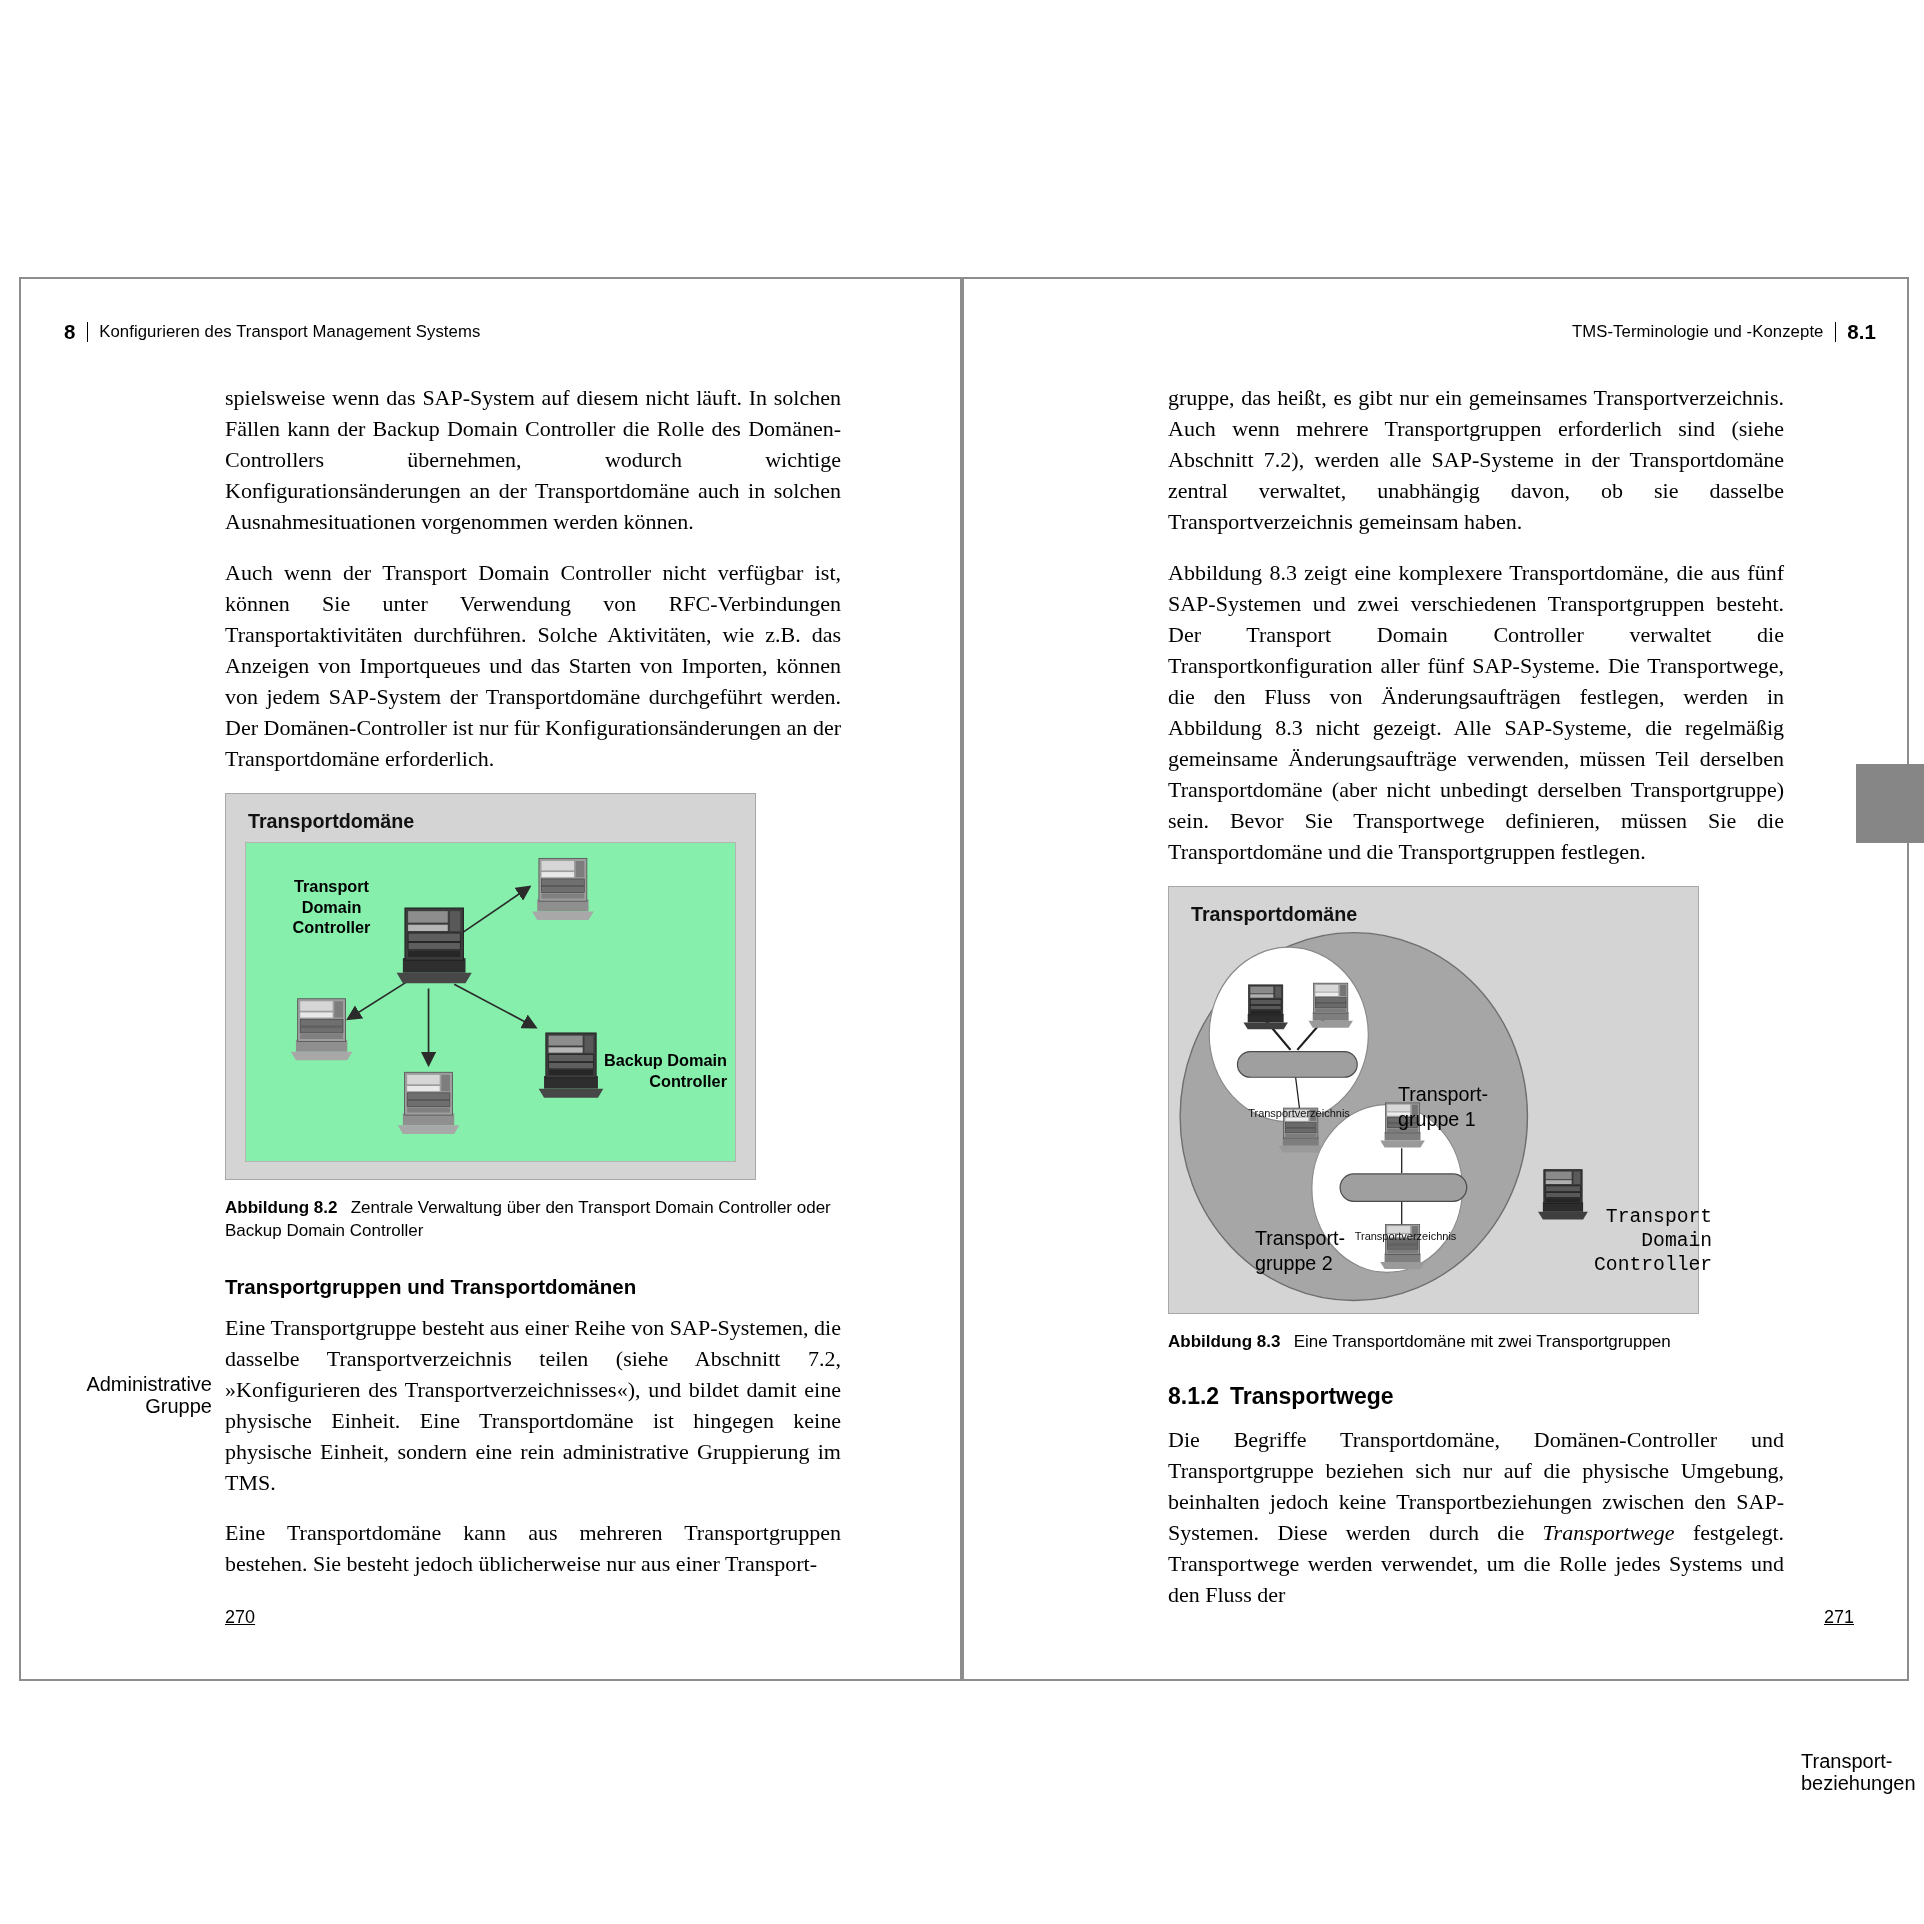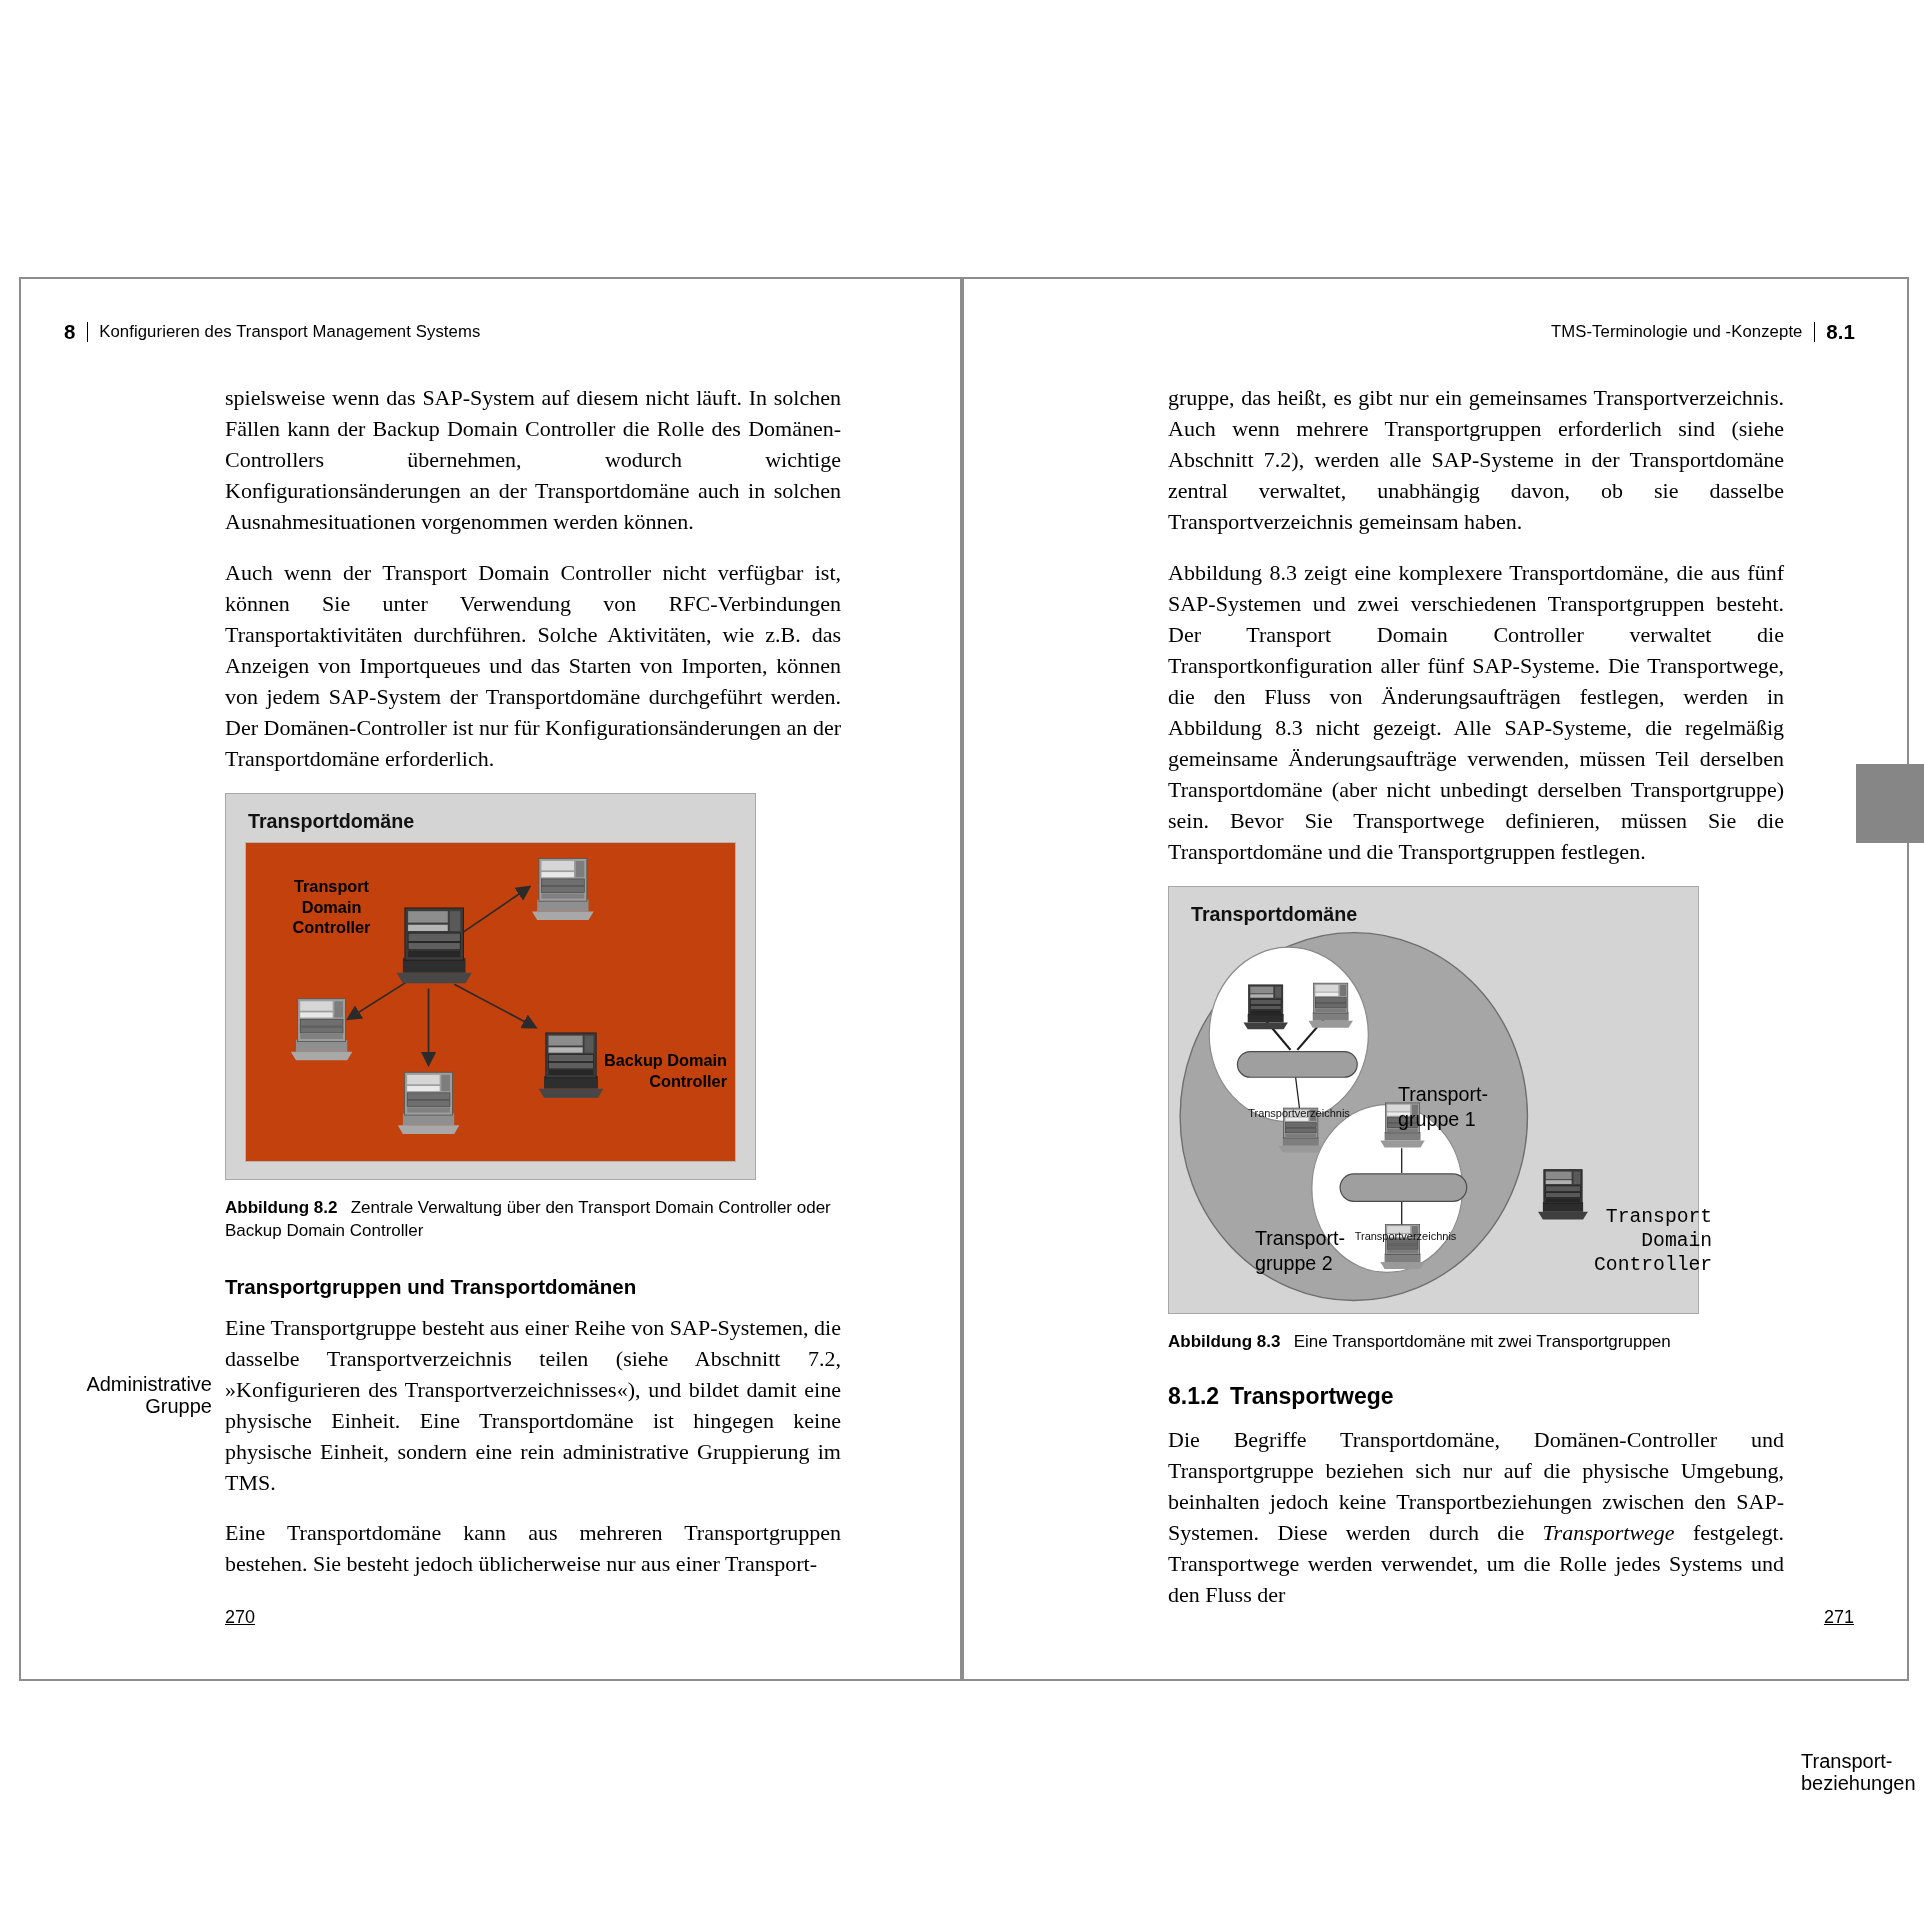--- a/index.html
+++ b/index.html
@@ -34,21 +34,21 @@
     font-family:"Liberation Sans", sans-serif;
     font-size:16.7px;
     color:#000;
     letter-spacing:0.1px;
     white-space:nowrap;
     display:flex;
     align-items:center;
     gap:11px;
   }
   .runhead.l{ left:43px; }
-  .runhead.r{ right:52px;align-items:center; }
+  .runhead.r{ right:31px;align-items:center; }
   .runhead .chapnum{ font-weight:bold; font-size:20.5px; }
   .runhead .bar{
     display:inline-block;
     width:1.7px;height:20.5px;background:#000;
   }
   .runhead .rtxt{ font-size:16.7px; }
 
   
   .col{
     position:absolute;
@@ -137,21 +137,21 @@
     color:#111;
     padding:12px 0 8.6px 22px;
   }
   .fig82{
     width:531px;height:387px;
     margin:13.7px 0 0 0;
   }
   .fig82 .inner{
     position:absolute;
     left:19px;top:48px;right:19px;bottom:17px;
-    background:#c2410c;
+    background:#86efac;
     border:1.7px solid #b4b4b4;
     box-sizing:border-box;
   }
   .fig82 svg{ position:absolute; left:0;top:0; }
 
   .fig83{
     width:531px;height:428px;
     margin:12px 0 0 0;
   }
   .fig83 svg{ position:absolute; left:0;top:0; }

